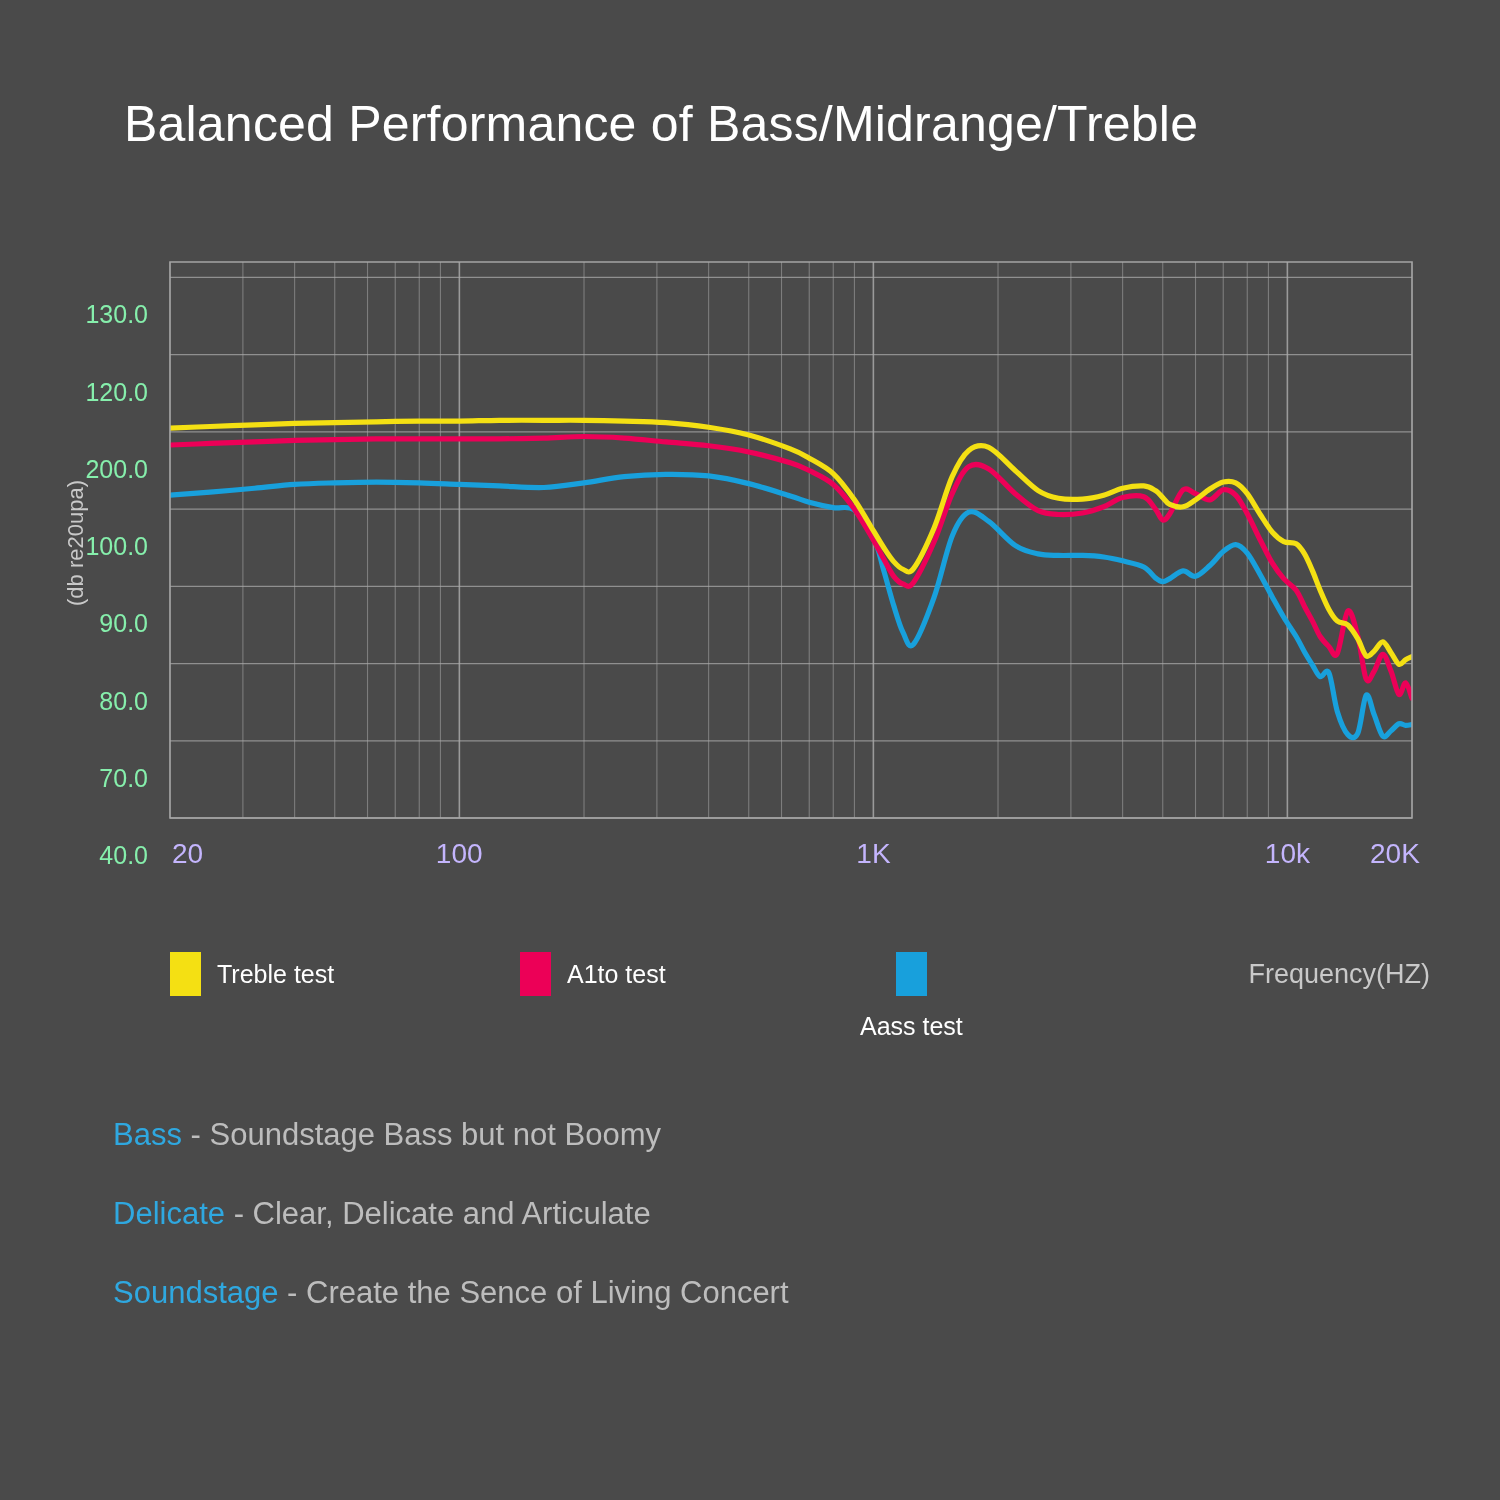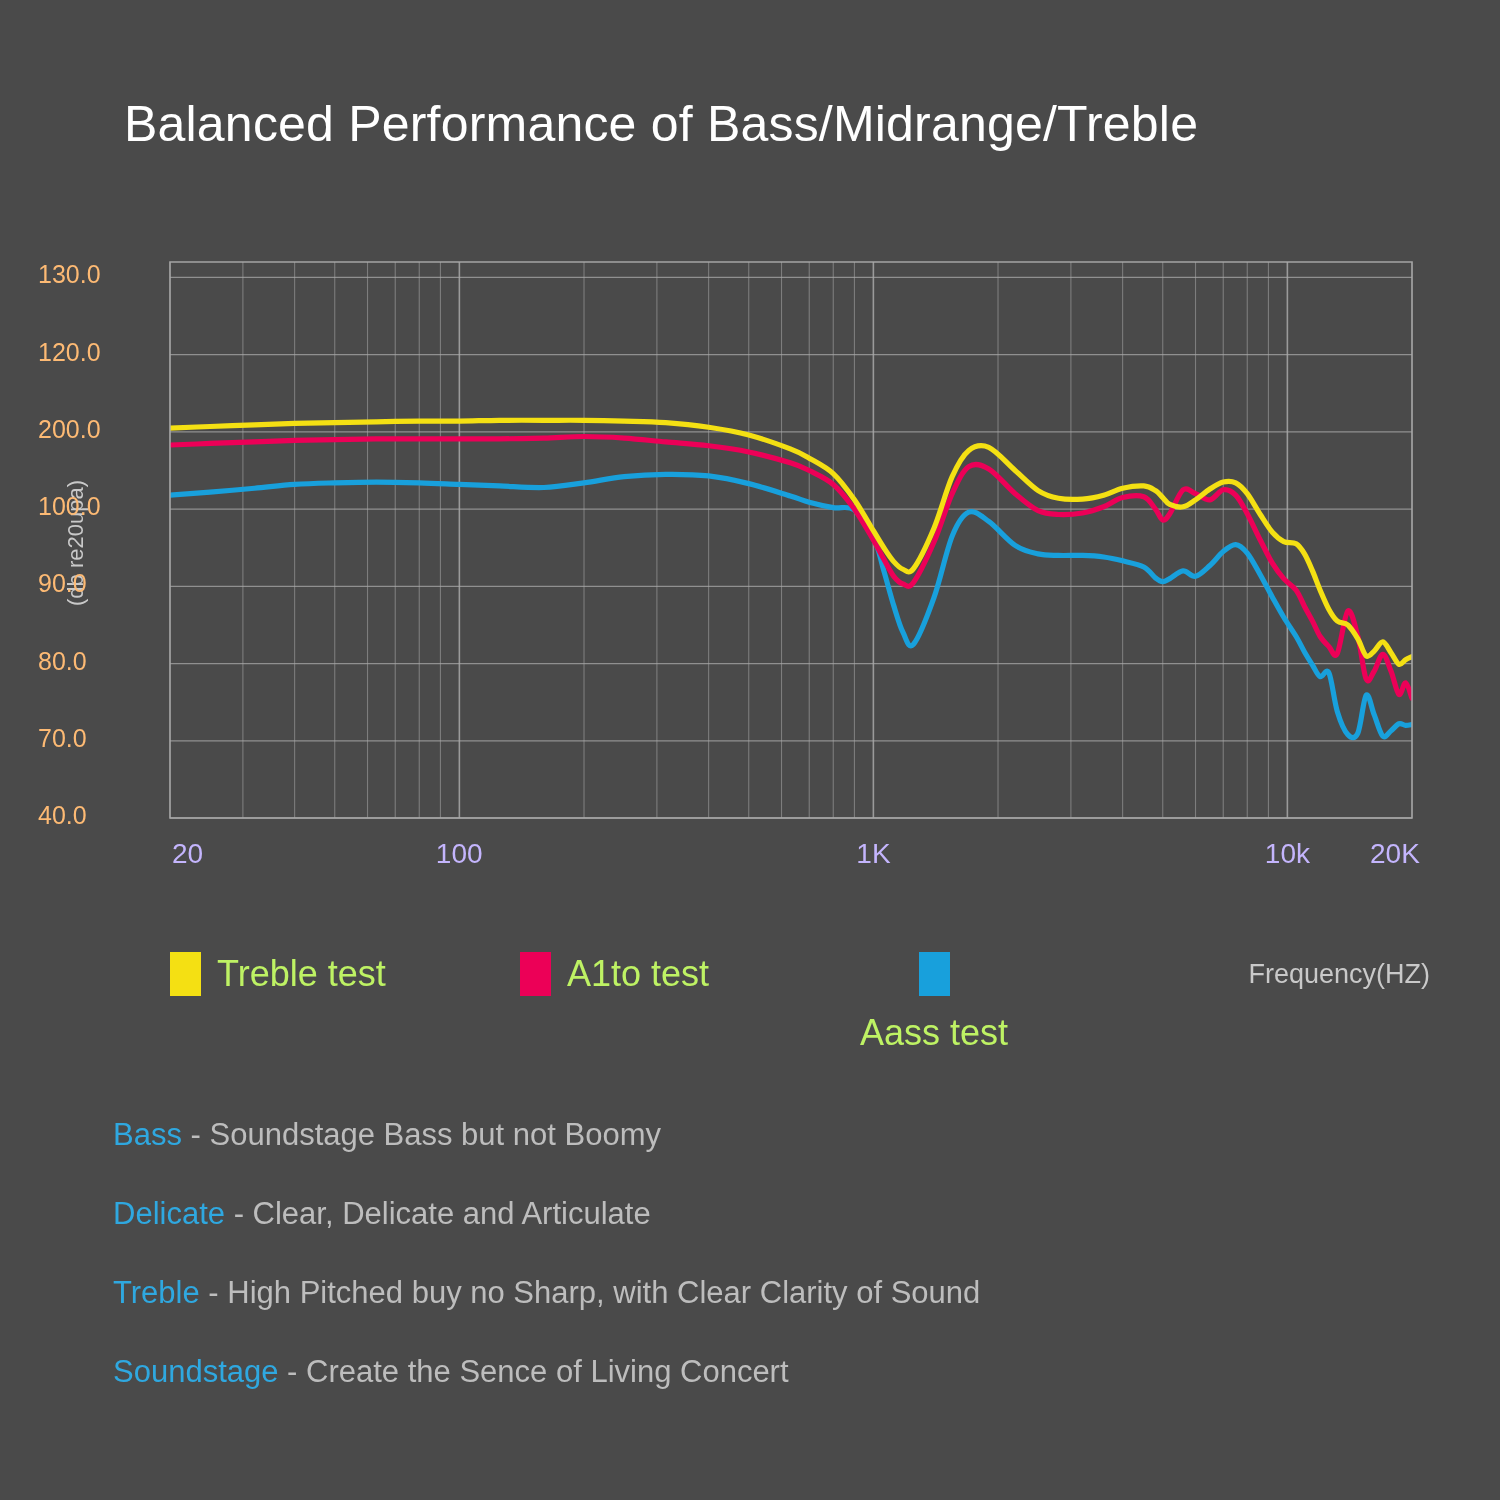--- a/index.html
+++ b/index.html
@@ -27,39 +27,40 @@
     width:240px;
     transform:rotate(-90deg);
     transform-origin:center center;
     text-align:center;
     font-size:22px;color:#c9c9c9;
     white-space:nowrap;
   }
 
   .ytick{
     position:absolute;
-    width:110px;
-    font-size:25px;color:#fdba74;
+    width:110px;text-align:right;
+    font-size:25px;color:#86efac;
     white-space:nowrap;
+    margin-top:40px;
   }
   .xtick{
     position:absolute;
     font-size:28px;color:#c4b5fd;
     white-space:nowrap;
   }
 
   .legend{
     position:absolute;left:170px;top:952px;
     width:1260px;height:46px;
   }
   .legend-item{
     position:absolute;top:0;display:flex;align-items:center;gap:16px;
   }
   .swatch{width:31px;height:44px;display:block;}
-  .legend-label{font-size:36px;color:#bef264;white-space:nowrap;}
+  .legend-label{font-size:25px;color:#ffffff;white-space:nowrap;}
   .xaxis-title{
     position:absolute;right:0;top:7px;
     font-size:27px;color:#c9c9c9;white-space:nowrap;
   }
 
   .features{position:absolute;left:113px;top:1095px;width:1300px;}
   .feature-row{
     font-size:31px;color:#bdbdbd;
     margin-bottom:0px;height:79px;line-height:79px;
     white-space:nowrap;
@@ -164,17 +165,16 @@
           <span class="swatch" style="background: rgb(24, 160, 220);"></span>
           <span class="legend-label">Aass test</span>
         </div>
       </div>
     <div class="xaxis-title">Frequency(HZ)</div>
   </div>
 
   <div class="features" id="feature-list">
       <div class="feature-row"><span class="feature-key">Bass</span> <span class="feature-sep">-</span> <span class="feature-text"> Soundstage Bass but not Boomy</span></div>
       <div class="feature-row"><span class="feature-key">Delicate</span> <span class="feature-sep">-</span> <span class="feature-text">Clear, Delicate and Articulate</span></div>
-      <div class="feature-row"><span class="feature-key">Treble</span> <span class="feature-sep">-</span> <span class="feature-text">High Pitched buy no Sharp, with Clear Clarity of Sound</span></div>
       <div class="feature-row"><span class="feature-key">Soundstage</span> <span class="feature-sep">-</span> <span class="feature-text">Create the Sence of Living Concert</span></div>
     </div>
 
 </div>
 
 </body></html>

